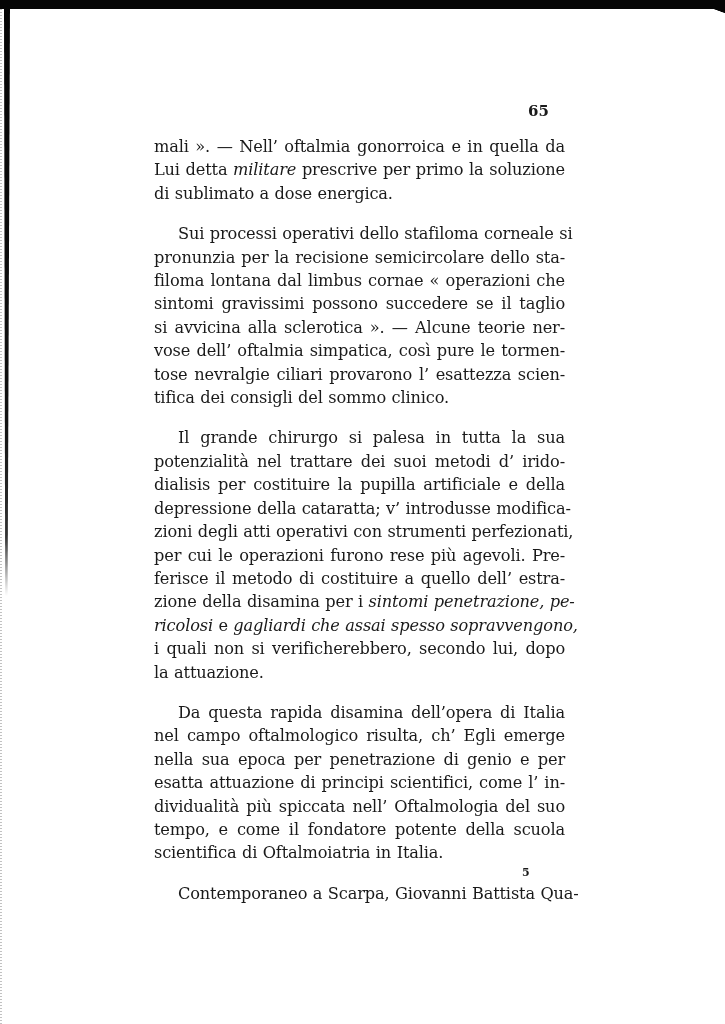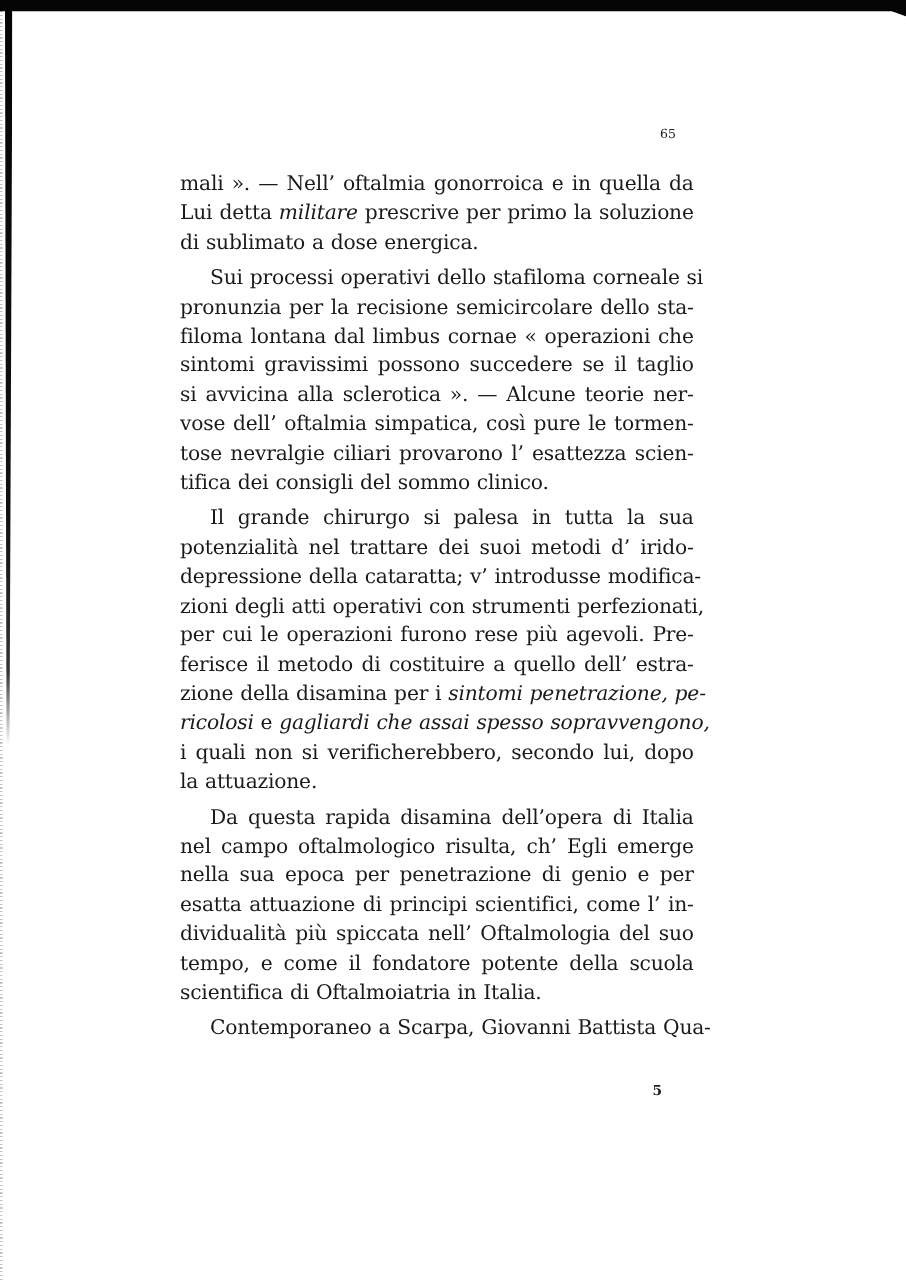--- a/index.html
+++ b/index.html
@@ -47,43 +47,45 @@
       top: 0;
       width: 2px;
       height: 1024px;
       background: repeating-linear-gradient(to bottom, #999 0, #999 1px, transparent 1px, transparent 3px);
       opacity: 0.6;
     }
     .page-number {
       position: absolute;
       top: 102px;
       left: 528px;
-      font-size: 10px;
+      font-size: 15px;
+      font-weight: bold;
     }
     .text-block {
       position: absolute;
-      left: 144px;
+      left: 154px;
       top: 135px;
       width: 411px;
       font-size: 16.2px;
       line-height: 23.4px;
       letter-spacing: -0.15px;
       word-spacing: 0.5px;
     }
     .line {
       display: block;
       white-space: nowrap;
       text-align: justify;
       text-align-last: justify;
     }
     .line.last {
       text-align-last: left;
     }
     .line.indent {
       padding-left: 24px;
+      margin-top: 12px;
     }
     .line i {
       font-style: italic;
     }
     .para-gap {
       height: 5px;
     }
     .signature-mark {
       position: absolute;
       top: 866px;
@@ -115,20 +117,21 @@
       <span class="line"><span>sintomi gravissimi possono succedere se il taglio</span></span>
       <span class="line"><span>si avvicina alla sclerotica ». — Alcune teorie ner-</span></span>
       <span class="line"><span>vose dell’ oftalmia simpatica, così pure le tormen-</span></span>
       <span class="line"><span>tose nevralgie ciliari provarono l’ esattezza scien-</span></span>
       <span class="line last"><span>tifica dei consigli del sommo clinico.</span></span>
     </div>
     <div class="para-gap"></div>
     <div>
       <span class="line indent"><span>Il grande chirurgo si palesa in tutta la sua</span></span>
       <span class="line"><span>potenzialità nel trattare dei suoi metodi d’ irido-</span></span>
+      <span class="line"><span>dialisis per costituire la pupilla artificiale e della</span></span>
       <span class="line"><span>depressione della cataratta; v’ introdusse modifica-</span></span>
       <span class="line"><span>zioni degli atti operativi con strumenti perfezionati,</span></span>
       <span class="line"><span>per cui le operazioni furono rese più agevoli. Pre-</span></span>
       <span class="line"><span>ferisce il metodo di costituire a quello dell’ estra-</span></span>
       <span class="line"><span>zione della disamina per i </span><i>sintomi penetrazione, pe-</i></span>
       <span class="line"><i>ricolosi</i><span> e </span><i>gagliardi che assai spesso sopravvengono,</i></span>
       <span class="line"><span>i quali non si verificherebbero, secondo lui, dopo</span></span>
       <span class="line last"><span>la attuazione.</span></span>
     </div>
     <div class="para-gap"></div>

